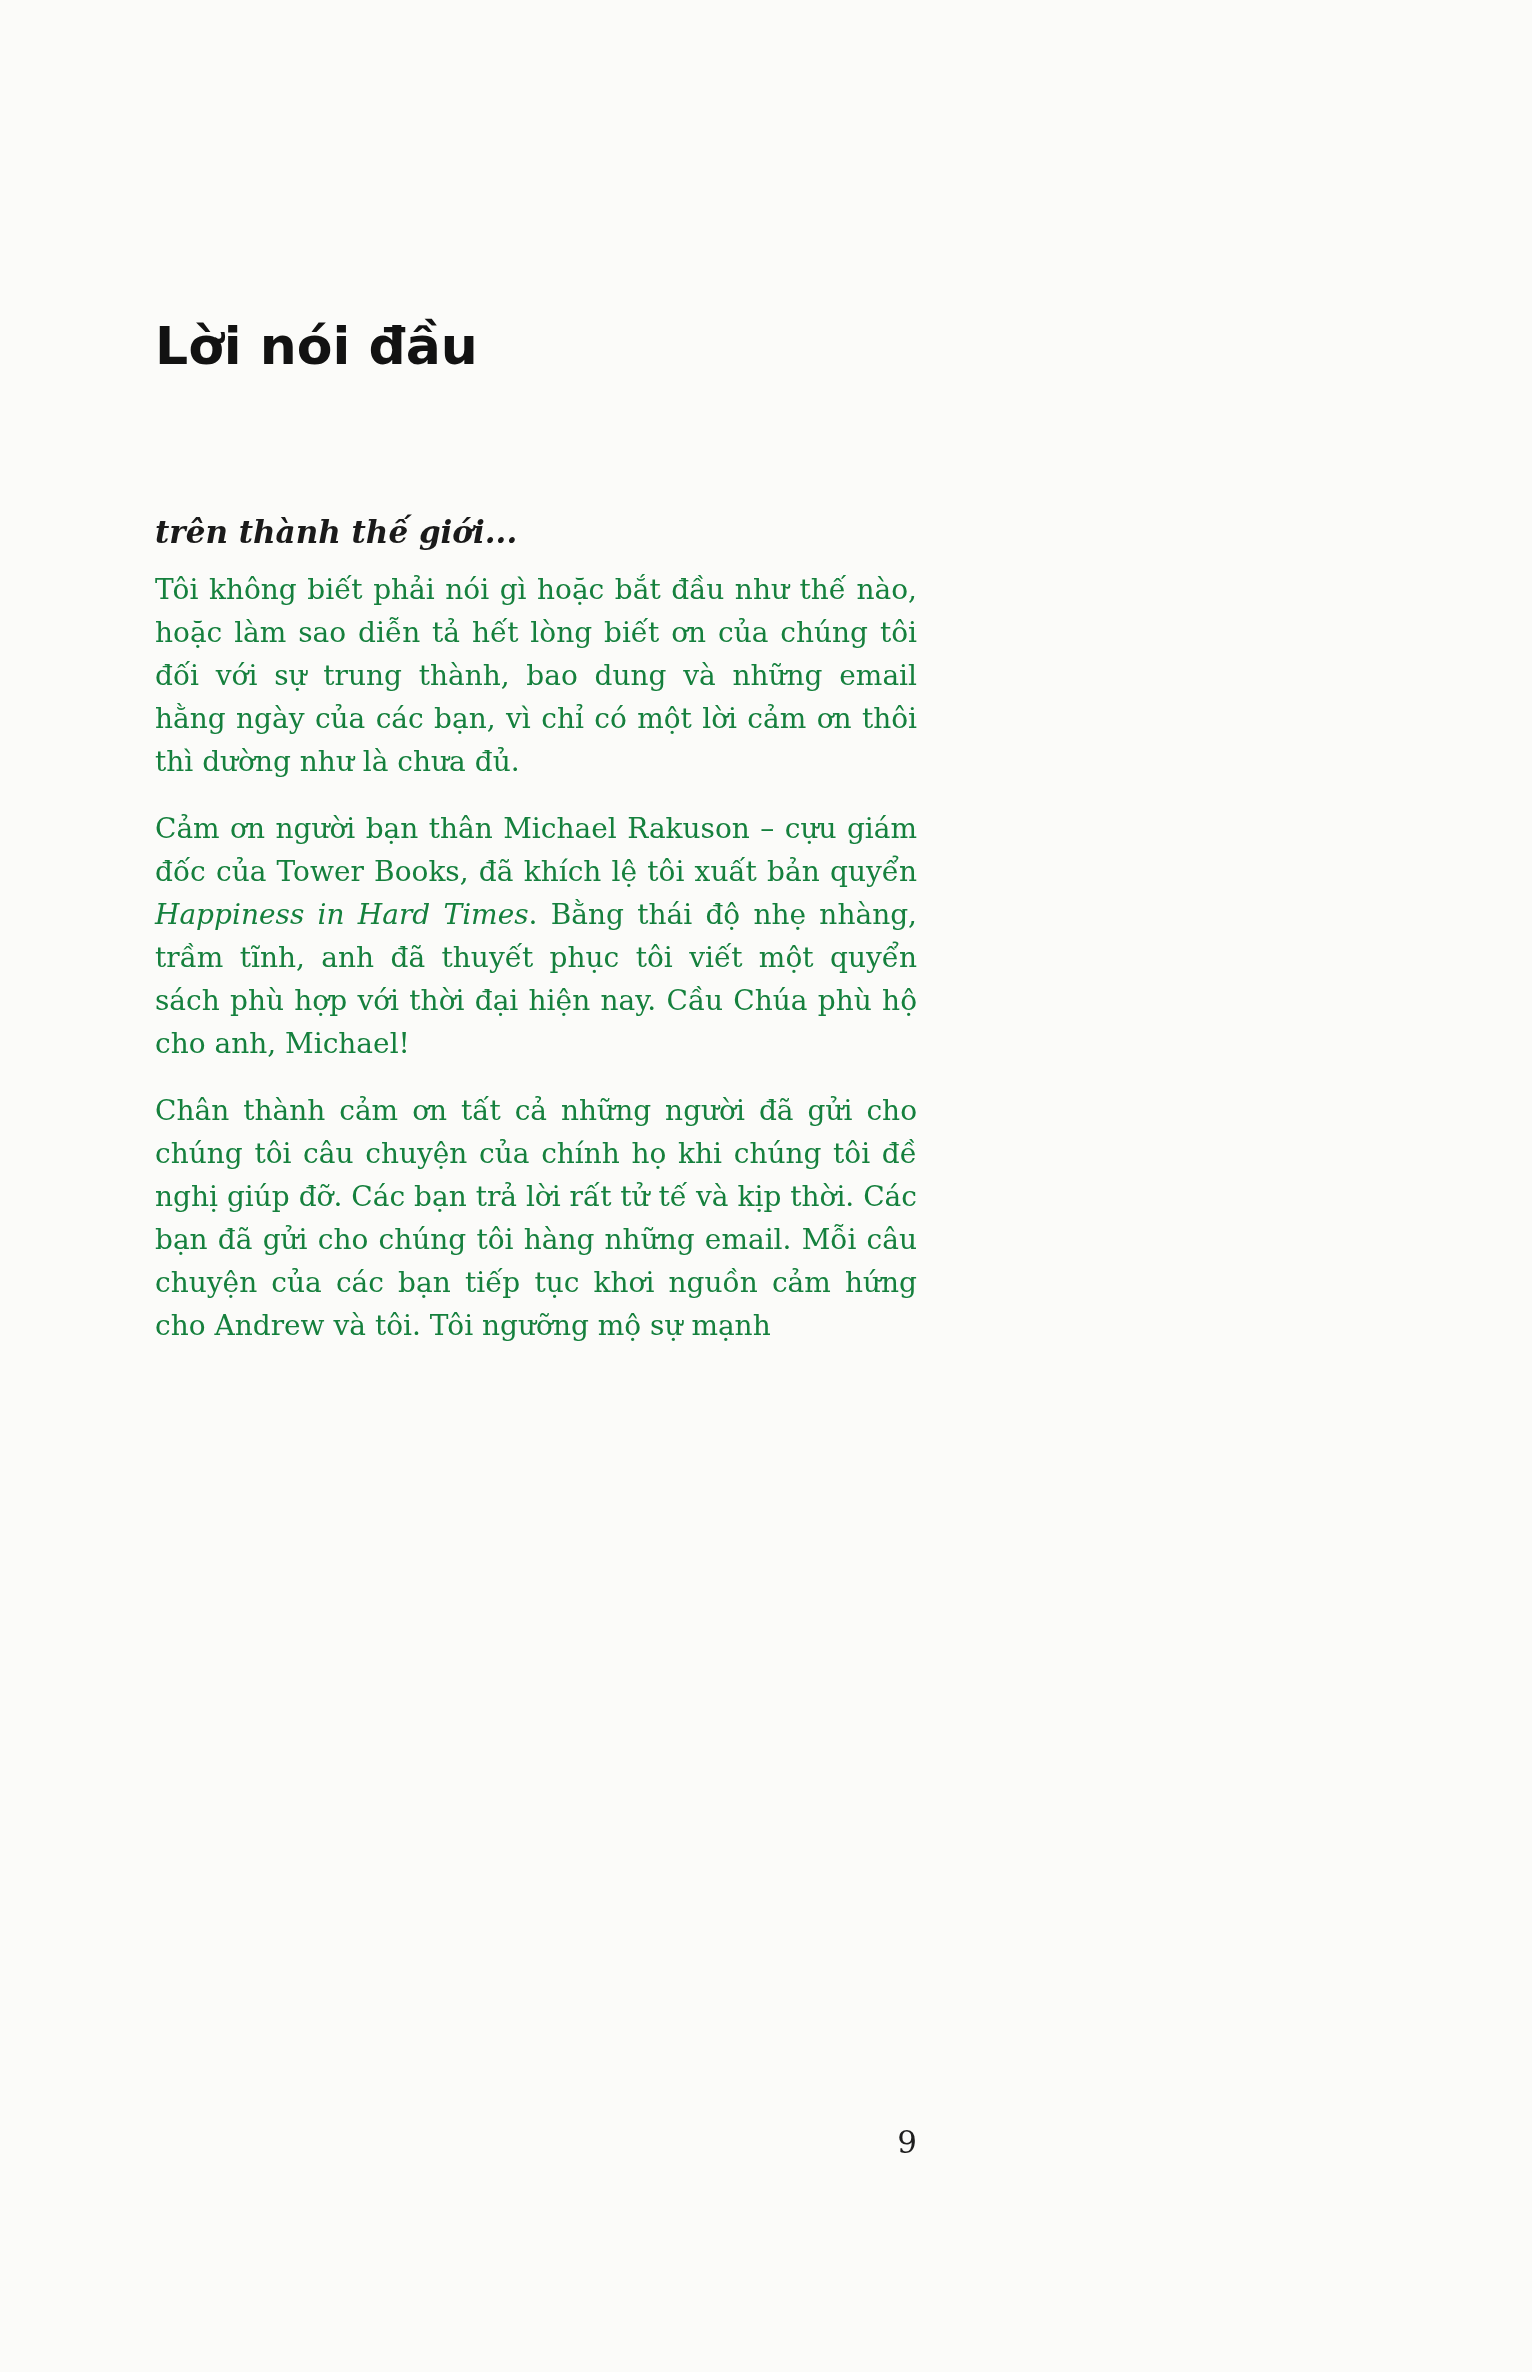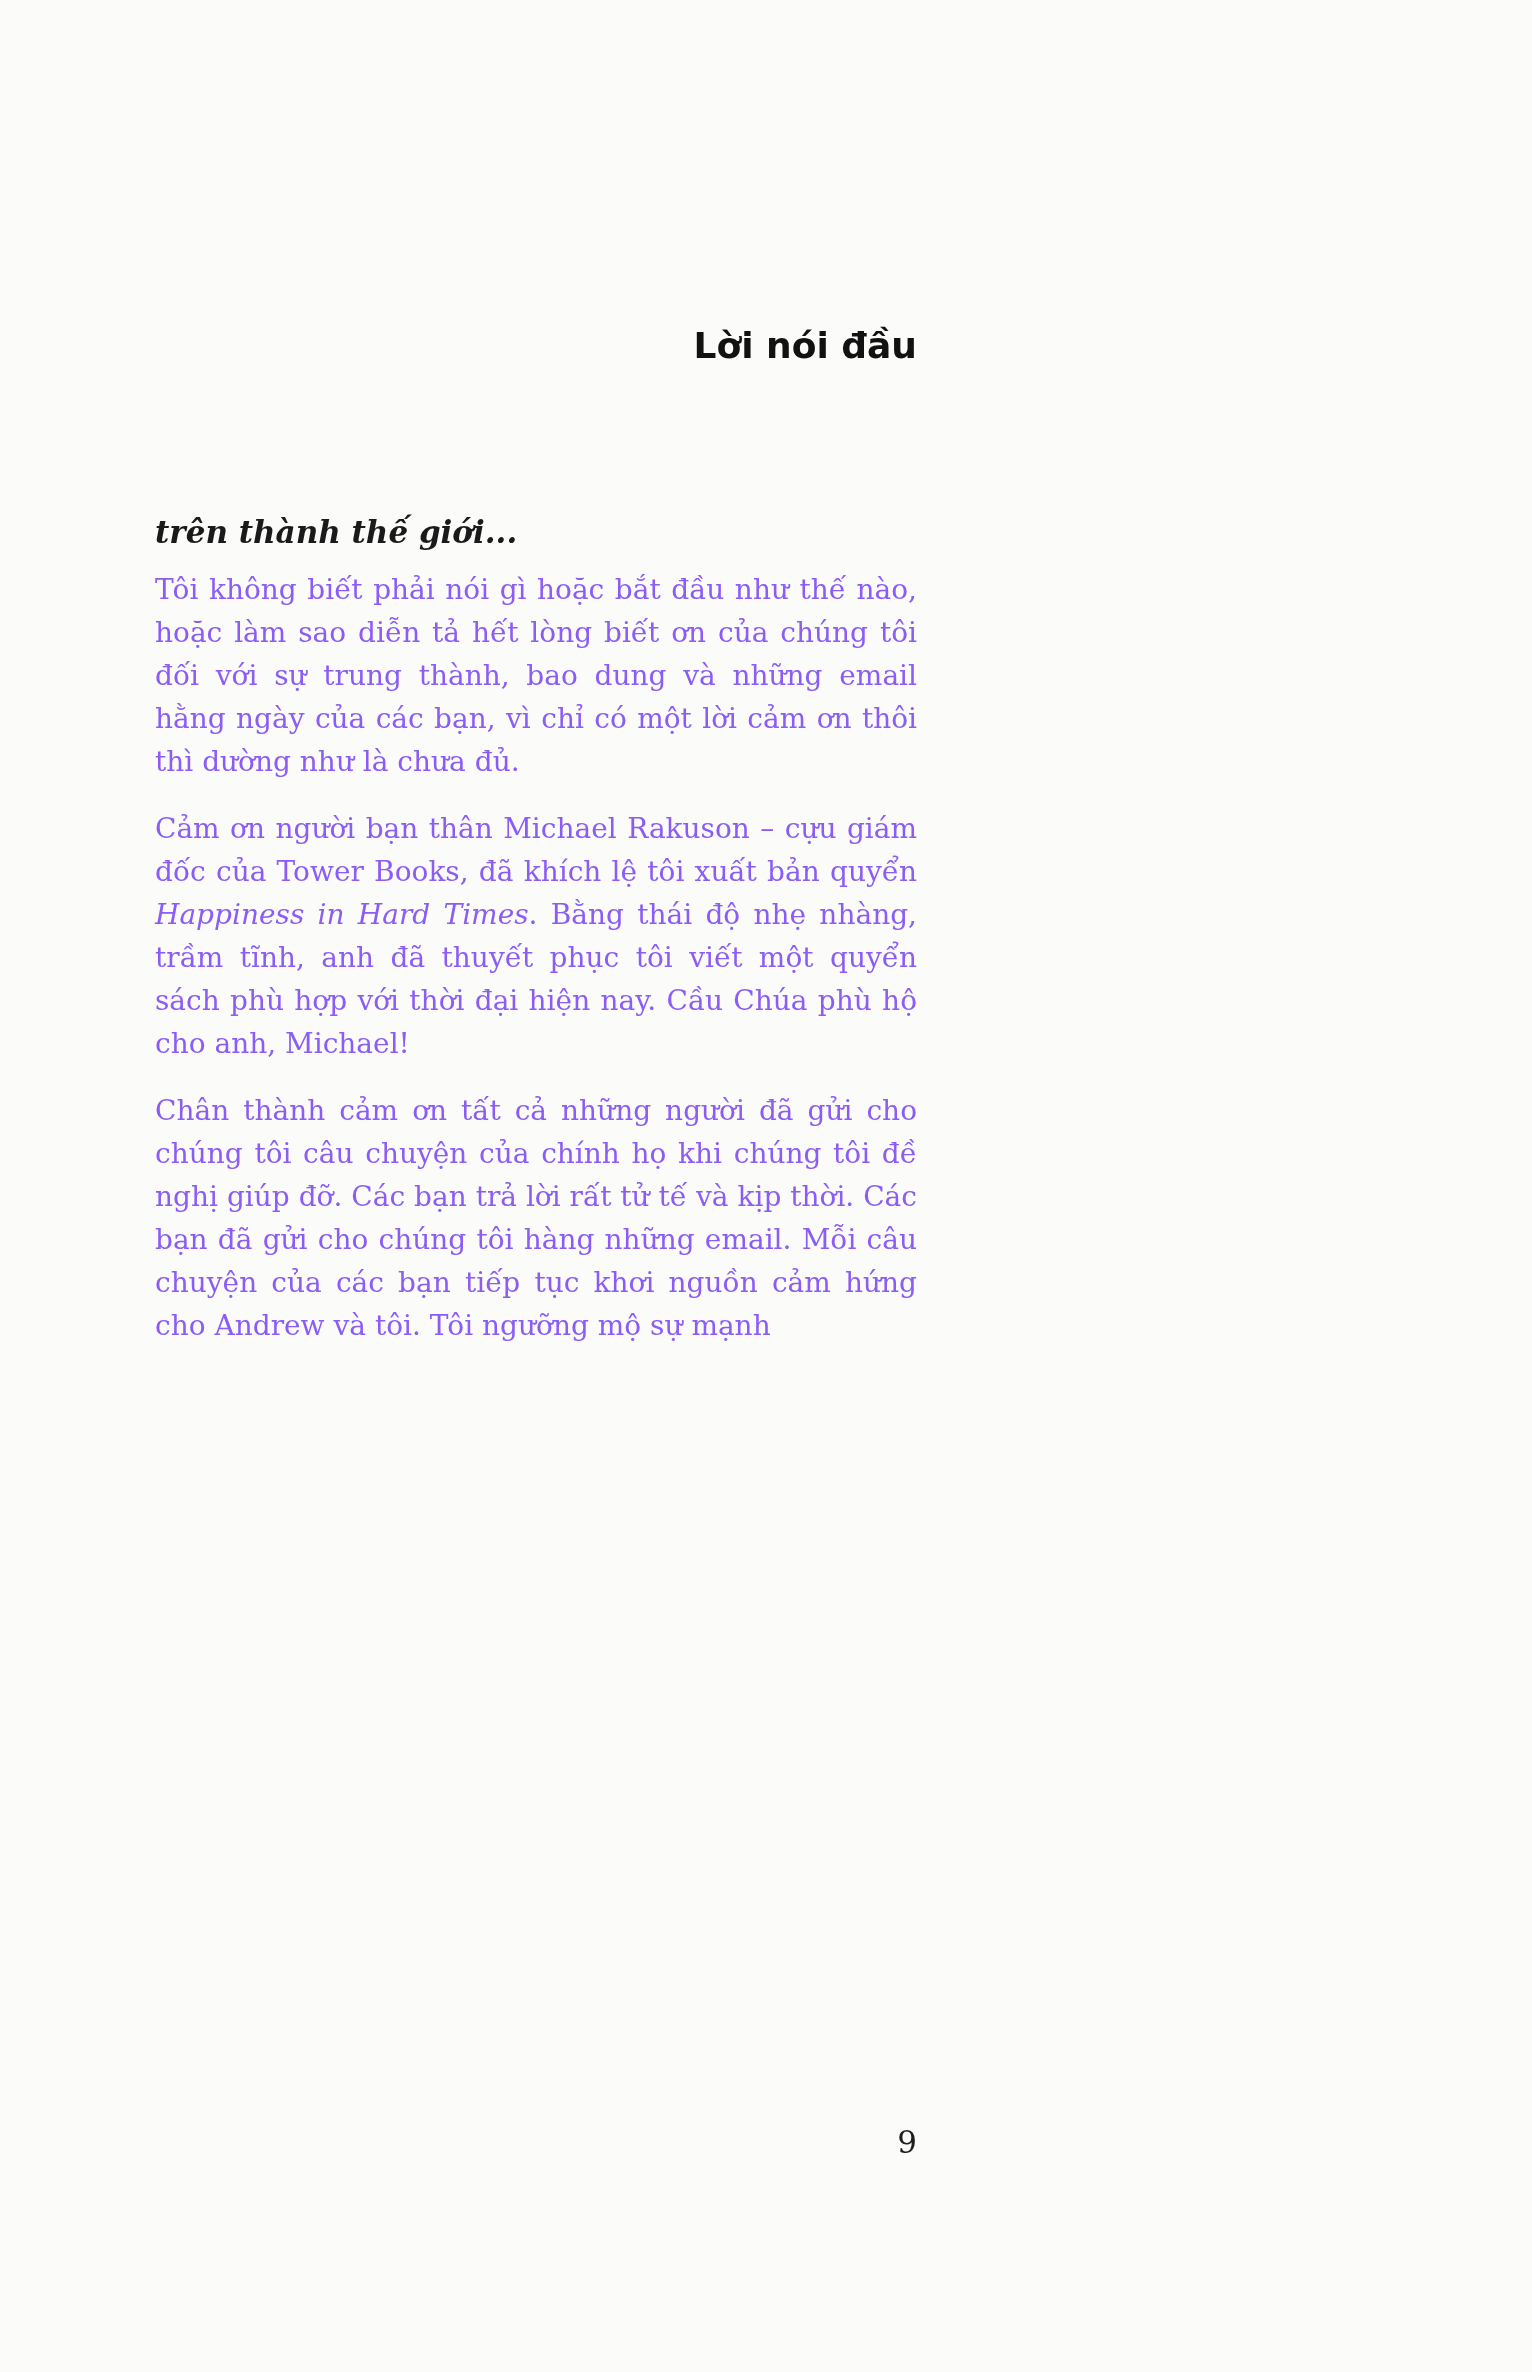--- a/index.html
+++ b/index.html
@@ -18,42 +18,41 @@
   .content {
     position: absolute;
     left: 155px;
     top: 0;
     width: 762px;
     height: 2372px;
   }
   .title {
     margin: 0;
     padding-top: 316px;
-    text-align: right;
     font-family: "DejaVu Sans", "Liberation Sans", sans-serif;
     font-weight: 700;
-    font-size: 36px;
+    font-size: 52px;
     line-height: 60px;
     color: #121212;
   }
   .salutation {
     margin-top: 92px;
     margin-bottom: 14px;
     font-weight: 700;
     font-style: italic;
     font-size: 31px;
     line-height: 43px;
     color: #1a1a1a;
   }
   .body-para {
     margin: 0 0 24px 0;
     font-size: 28px;
     line-height: 43px;
     text-align: justify;
-    color: #8b5cf6;
+    color: #15803d;
   }
   .book-title {
   }
   .page-number {
     position: absolute;
     top: 2124px;
     right: 0;
     font-size: 31px;
     color: #1e1e1e;
   }

